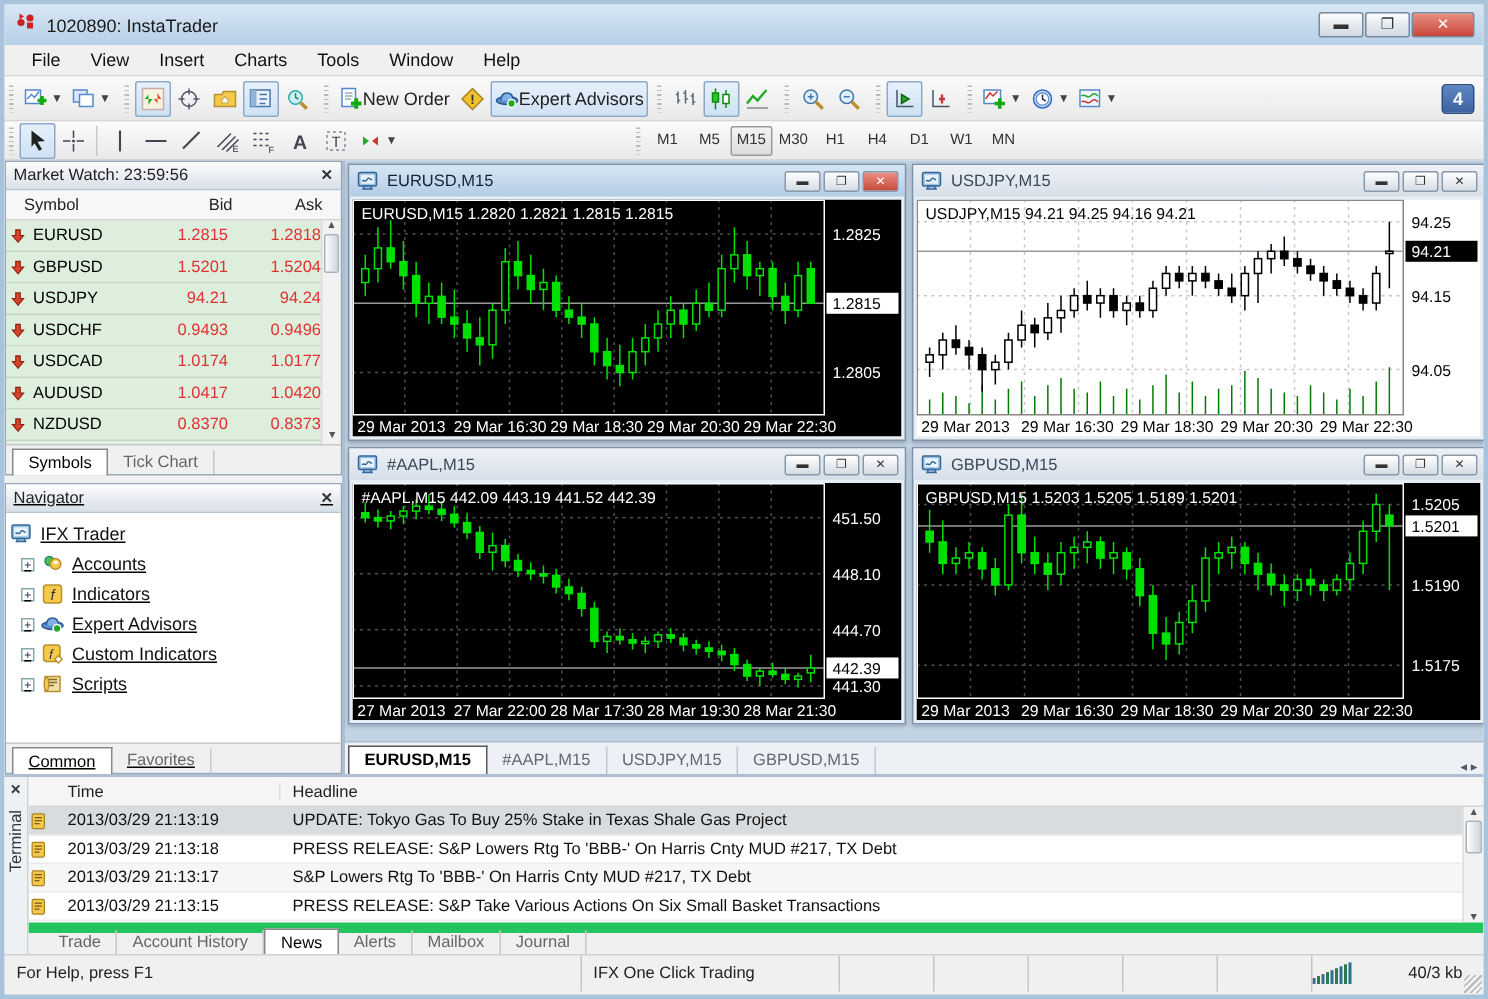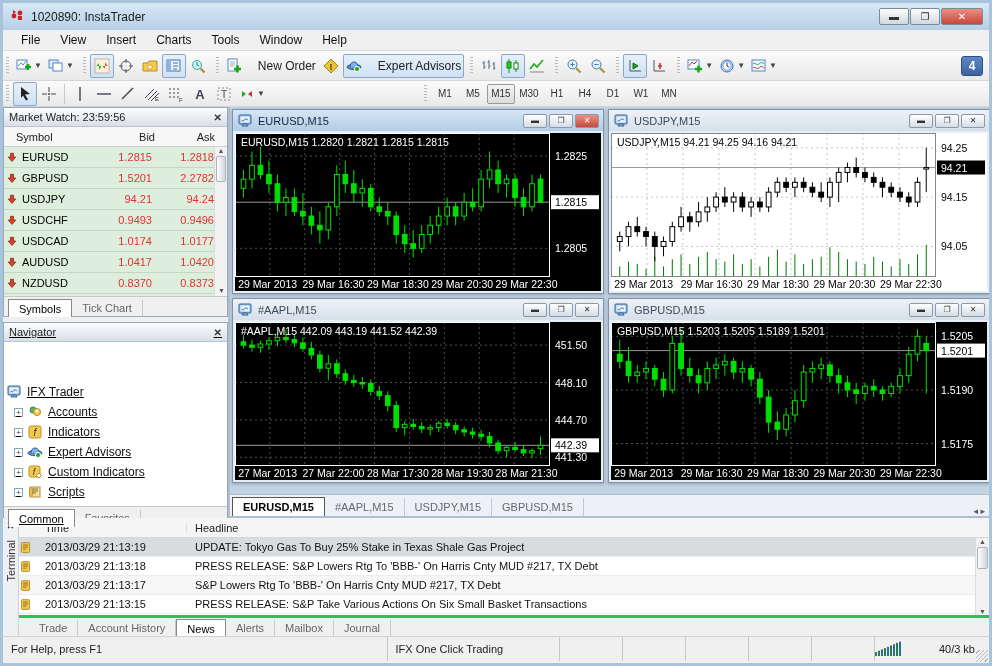--- a/index.html
+++ b/index.html
@@ -20,21 +20,21 @@
   
   .toolbar { background:linear-gradient(#fbfbfb,#e9e9e9); display:flex; align-items:center; border-bottom:1px solid #d6d6d6; }
   .tb1 { height:30px; } .tb2 { height:26px; }
   .tgroup { display:flex; align-items:center; padding:0 3px; }
   .tgroup::before { content:""; width:3px; height:18px; margin-right:4px;
     background:repeating-linear-gradient(#bbb 0 1px, transparent 1px 3px); }
   .tsep { width:1px; height:20px; background:#c9c9c9; margin:0 3px; }
   .tbtn { height:24px; min-width:24px; display:flex; align-items:center; justify-content:center;
     border:1px solid transparent; border-radius:2px; padding:0 2px; font-size:12px; color:#222; }
   .tbtn.pressed { border-color:#8aa8cc; background:linear-gradient(#e6f0fa,#cfe1f3); }
-  .tbtn .lbl { margin-left:16px; font-size:12px; }
+  .tbtn .lbl { margin-left:0; font-size:12px; }
   .dd { font-size:8px; color:#444; margin-left:2px; }
   .tf-btn { height:20px; min-width:28px; font-size:10px; color:#333; display:flex; align-items:center; justify-content:center;
     border:1px solid transparent; border-radius:2px; }
   .tf-btn.pressed { border-color:#9a9a9a; background:linear-gradient(#f4f4f4,#dcdcdc); }
   .badge4 { margin-left:auto; margin-right:6px; width:22px; height:20px; background:linear-gradient(#5d88c4,#3d63a0);
     border:1px solid #2d4d80; border-radius:3px; color:#fff; font-size:12px; font-weight:bold;
     display:flex; align-items:center; justify-content:center; }
   
   .main { display:flex; height:409px; background:#c2d3e4; }
   .leftcol { width:227px; display:flex; flex-direction:column; background:#f0f0f0; border-right:2px solid #aebfd2; }
@@ -52,21 +52,21 @@
   .mwrow .sym { color:#000; width:76px; }
   .mwrow .num { color:#e03232; width:58px; text-align:right; padding-right:4px; }
   .mwrow .num:last-child{ width:62px; }
   .mwicon { width:14px; text-align:center; color:#cc2a12; font-size:10px; margin:0 2px; }
   .mwsb { position:absolute; right:0; top:0; bottom:0; width:13px; background:#f2f2f2; border-left:1px solid #ddd; font-size:7px; color:#555; text-align:center; }
   .mwsb .th { margin:2px 1px; height:26px; background:linear-gradient(90deg,#fdfdfd,#cfd6dd); border:1px solid #aab4be; border-radius:2px;}
   .btabs { height:20px; display:flex; align-items:flex-end; background:#f0f0f0; border-top:1px solid #c8c8c8; padding-left:4px; flex:none; }
   .btab { font-size:11px; color:#666; padding:2px 10px; border-right:1px solid #c8c8c8; }
   .btab.active { background:#fff; border:1px solid #888; border-bottom:none; color:#000; position:relative; top:1px; padding-top:3px; }
   
-  .tree { flex:1; padding:4px 2px; font-size:12px; color:#111; background:#fff; overflow:hidden;margin-top:36px; }
+  .tree { flex:1; padding:4px 2px; font-size:12px; color:#111; background:#fff; overflow:hidden; }
   .trow { display:flex; align-items:center; height:20px; }
   .trow .exp { width:9px; height:9px; border:1px solid #8aa; margin:0 4px 0 8px; font-size:8px; line-height:7px; text-align:center; color:#335; background:#fff; }
   .trow .ticon { margin-right:5px; display:inline-flex; }
   
   .mdi { flex:1; position:relative; }
   .cwin { position:absolute; border:1px solid #7d93ab; background:#e8eef5; display:flex; flex-direction:column; box-shadow:0 1px 3px rgba(0,0,0,.25); }
   .cwin .tbar { height:21px; display:flex; align-items:center; padding:0 4px; font-size:11px; color:#15233a; flex:none; }
   .cwin.active .tbar { background:linear-gradient(#d7e6f5,#b3cce5); }
   .cwin.inactive .tbar { background:linear-gradient(#eef2f7,#d6dfe9); color:#3a4a5a; }
   .cwin .tbar .ct { margin-left:5px; flex:1; }
@@ -91,21 +91,21 @@
   .trows { flex:1; overflow:hidden; }
   .newsrow { height:19px; display:flex; align-items:center; font-size:11px; border-bottom:1px solid #ececec; }
   .newsrow.sel { background:#d9dcdf; }
   .newsrow:nth-child(3){ background:#f6f6f6; }
   .newsrow .nicon { width:26px; text-align:center; }
   .newsrow .ntime { width:142px; color:#111; }
   .newsrow .nhead { flex:1; padding-left:8px; color:#111; white-space:nowrap; overflow:hidden; }
   .newssb { width:14px; border-left:1px solid #ddd; background:#f2f2f2; font-size:7px; color:#555; text-align:center; display:flex; flex-direction:column;}
   .newssb .th { margin:2px 1px; height:22px; background:linear-gradient(90deg,#fdfdfd,#cfd6dd); border:1px solid #aab4be; border-radius:2px;}
   .newssb .dn { margin-top:auto; }
-  .ttabs { height:21px; display:flex; align-items:flex-end; background:#f0f0f0; border-top:3px solid #22c55e; padding-left:10px; flex:none;}
+  .ttabs { height:21px; display:flex; align-items:flex-end; background:#f0f0f0; border-top:7px solid #22c55e; padding-left:10px; flex:none;}
   
   .statusbar { height:25px; background:#f0f0f0; border-top:1px solid #d0d0d0; display:flex; align-items:center; font-size:11px; color:#222; }
   .scell { border-right:1px solid #c6c6c6; height:100%; display:flex; align-items:center; padding:0 8px; }
   .scell.help{ width:408px; } .scell.oct{ width:182px; }
   .scell.empty{ width:66px; }
   .sright { margin-left:auto; display:flex; align-items:center; padding-right:14px; }
   .kb { width:70px; text-align:right; }
   .grip { position:absolute; right:1px; bottom:1px; width:12px; height:12px;
     background:repeating-linear-gradient(135deg, transparent 0 2px, #b9b9b9 2px 3px); }
   svg { display:block; }
@@ -458,21 +458,21 @@
               <span class="num">1.2818</span>
             </div>
             <div class="mwrow">
               <span class="mwicon">
                 <svg width="12" height="12" viewBox="0 0 16 16">
                   <path d="M8 14L3 8h3V3h4v5h3z" fill="#d8442a" stroke="#8a2012"></path>
                 </svg>
               </span>
               <span class="sym">GBPUSD</span>
               <span class="num">1.5201</span>
-              <span class="num">2.2782</span>
+              <span class="num">1.5204</span>
             </div>
             <div class="mwrow">
               <span class="mwicon">
                 <svg width="12" height="12" viewBox="0 0 16 16">
                   <path d="M8 14L3 8h3V3h4v5h3z" fill="#d8442a" stroke="#8a2012"></path>
                 </svg>
               </span>
               <span class="sym">USDJPY</span>
               <span class="num">94.21</span>
               <span class="num">94.24</span>

